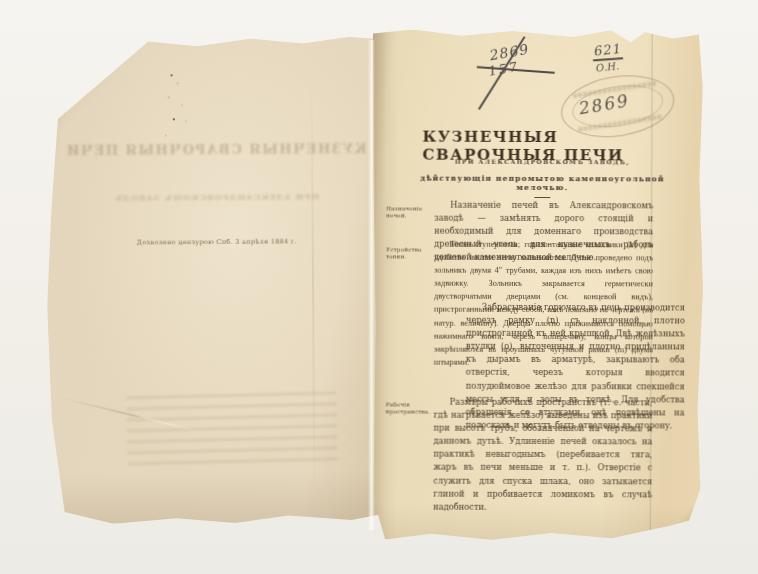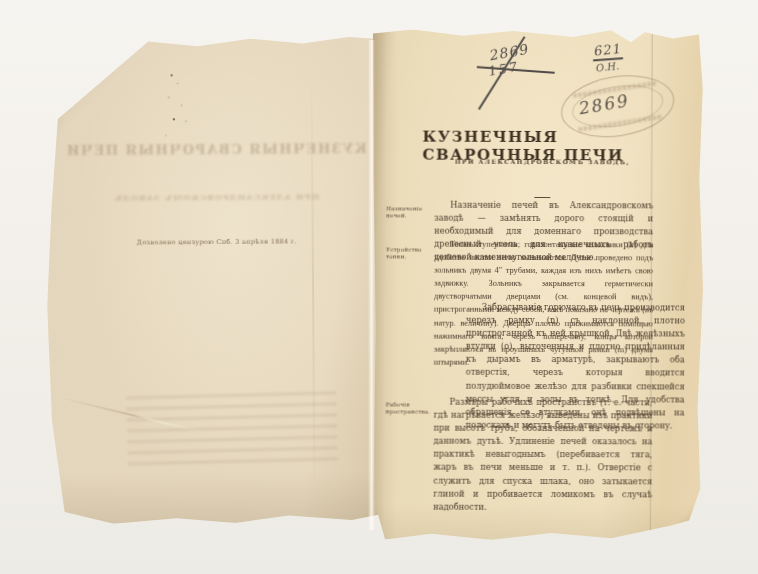--- a/index.html
+++ b/index.html
@@ -182,20 +182,21 @@
 
     <div class="stamp">
       <div class="inner"></div>
       <div class="blurtxt t1"></div>
       <div class="blurtxt t2"></div>
     </div>
     <div class="stamp-number">2869</div>
 
     <div class="doc-title">КУЗНЕЧНЫЯ СВАРОЧНЫЯ ПЕЧИ</div>
     <div class="doc-sub1">ПРИ АЛЕКСАНДРОВСКОМЪ ЗАВОДѢ,</div>
+    <div class="doc-sub2">дѣйствующія непромытою каменноугольной мелочью.</div>
     <div class="doc-divider"></div>
 
     <div class="margin-note mn1">Назначеніе печей.</div>
     <div class="margin-note mn2">Устройство топки.</div>
     <div class="margin-note mn3">Рабочія пространства.</div>
 
     <div class="para p1">Назначеніе печей въ Александровскомъ заводѣ — замѣнять дорого стоящій и необходимый для доменнаго производства древесный уголь для кузнечныхъ работъ дешевой каменноугольной мелочью.</div>
     <div class="para p2">Топка ступенчатая; горизонтальные колосники (k) для удобства чистки легко вынимаются. Дутье проведено подъ зольникъ двумя 4″ трубами, каждая изъ нихъ имѣетъ свою задвижку. Зольникъ закрывается герметически двустворчатыми дверцами (см. концевой видъ), пристроганными между собой, какъ показано на чертежѣ (въ натур. величину). Дверцы плотно прижимаются помощью нажимнаго винта, черезъ поперечину, концы которой закрѣпляются въ проушинахъ чугунной рамки (m) двумя штырями.</div>
     <div class="para p3">Забрасываніе горючаго въ печь производится черезъ рамку (n) съ наклонной, плотно пристроганной къ ней крышкой. Двѣ желѣзныхъ втулки (o), выточенныя и плотно придѣланныя къ дырамъ въ арматурѣ, закрываютъ оба отверстія, черезъ которыя вводится полудюймовое желѣзо для разбивки спекшейся массы угля и золы въ топкѣ. Для удобства обращенія со втулками, онѣ подвѣшены на полоскахъ и могутъ быть отведены въ сторону.</div>
     <div class="para p4">Размѣры рабочихъ пространствъ (т. е. части, гдѣ нагрѣвается желѣзо) выведены изъ практики при высотѣ трубъ, обозначенной на чертежѣ и данномъ дутьѣ. Удлиненіе печей оказалось на практикѣ невыгоднымъ (перебивается тяга, жаръ въ печи меньше и т. п.). Отверстіе c служитъ для спуска шлака, оно затыкается глиной и пробивается ломикомъ въ случаѣ надобности.</div>

